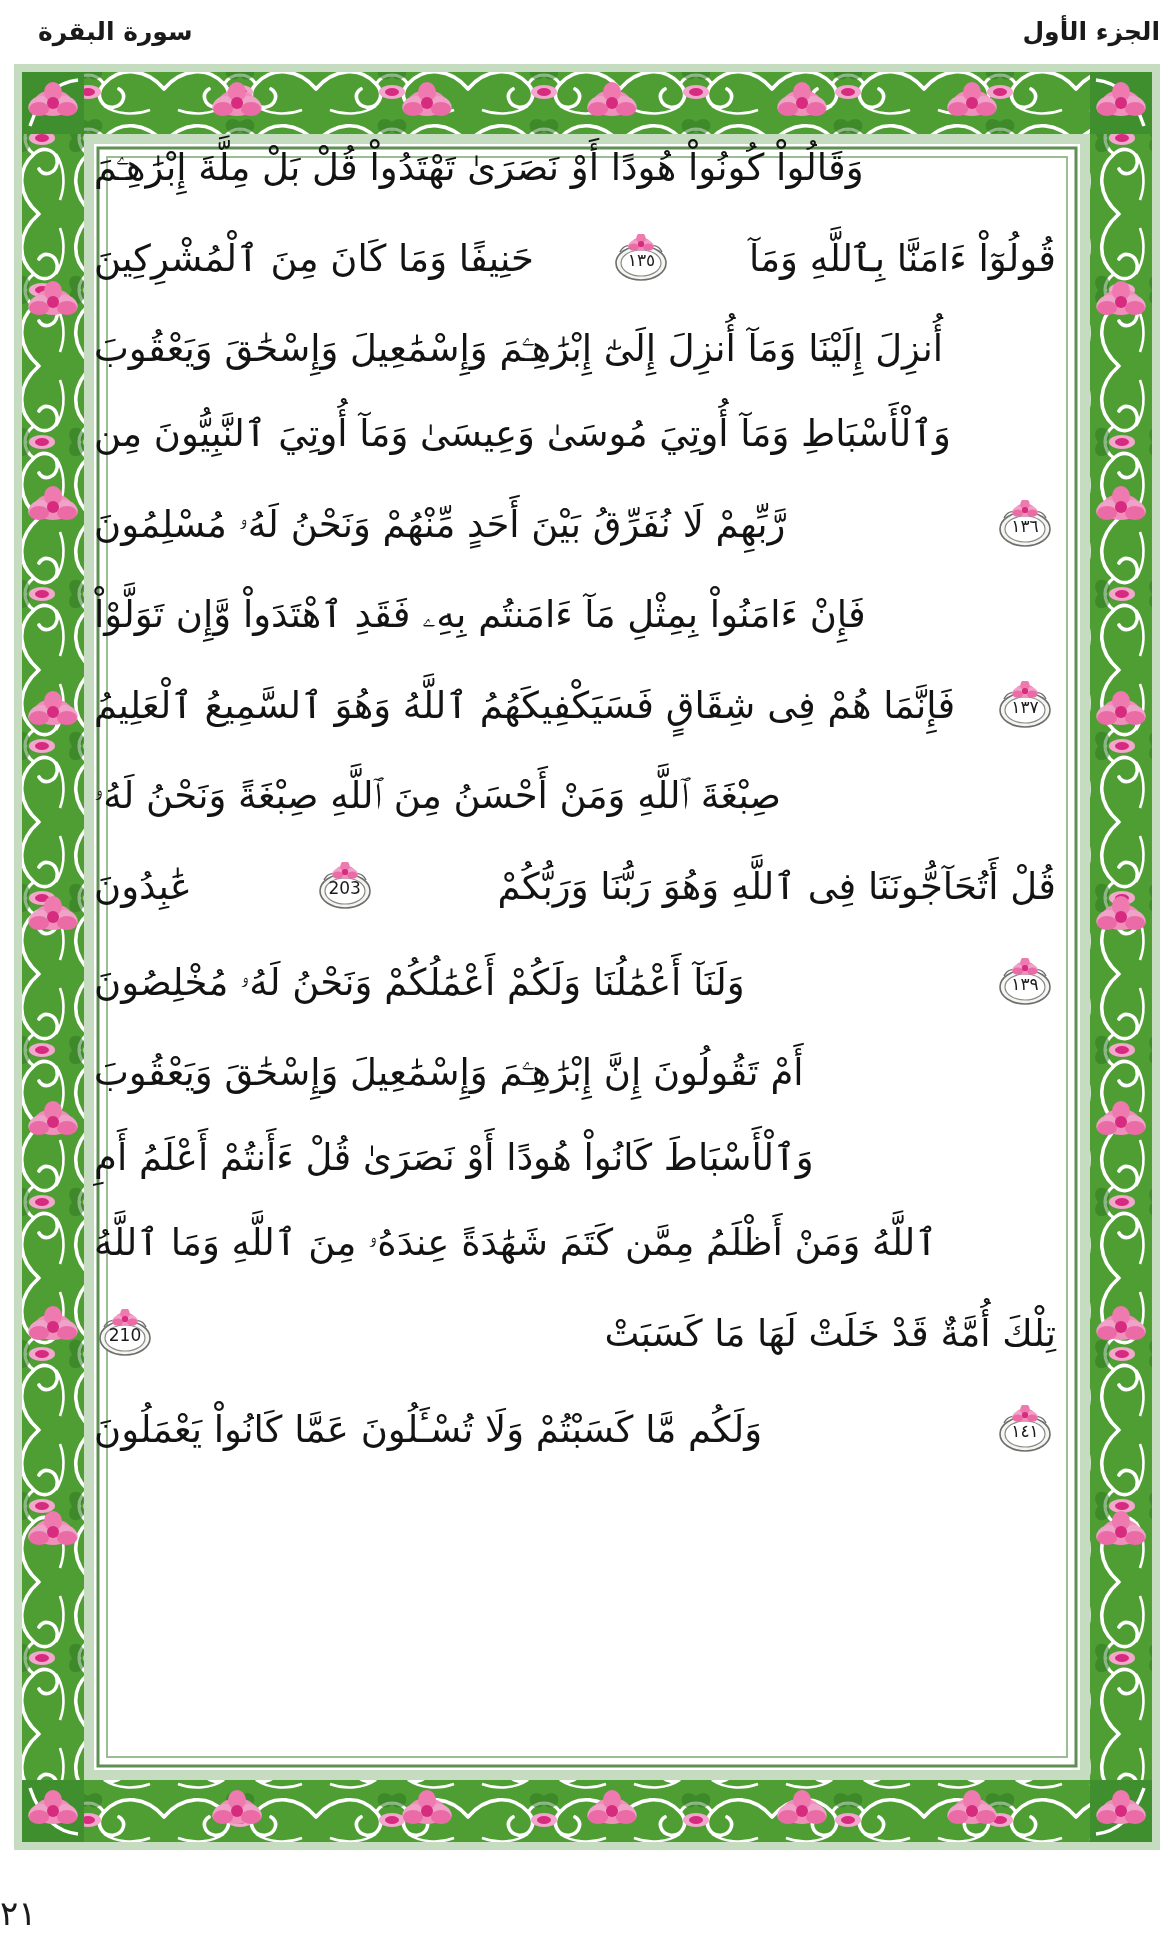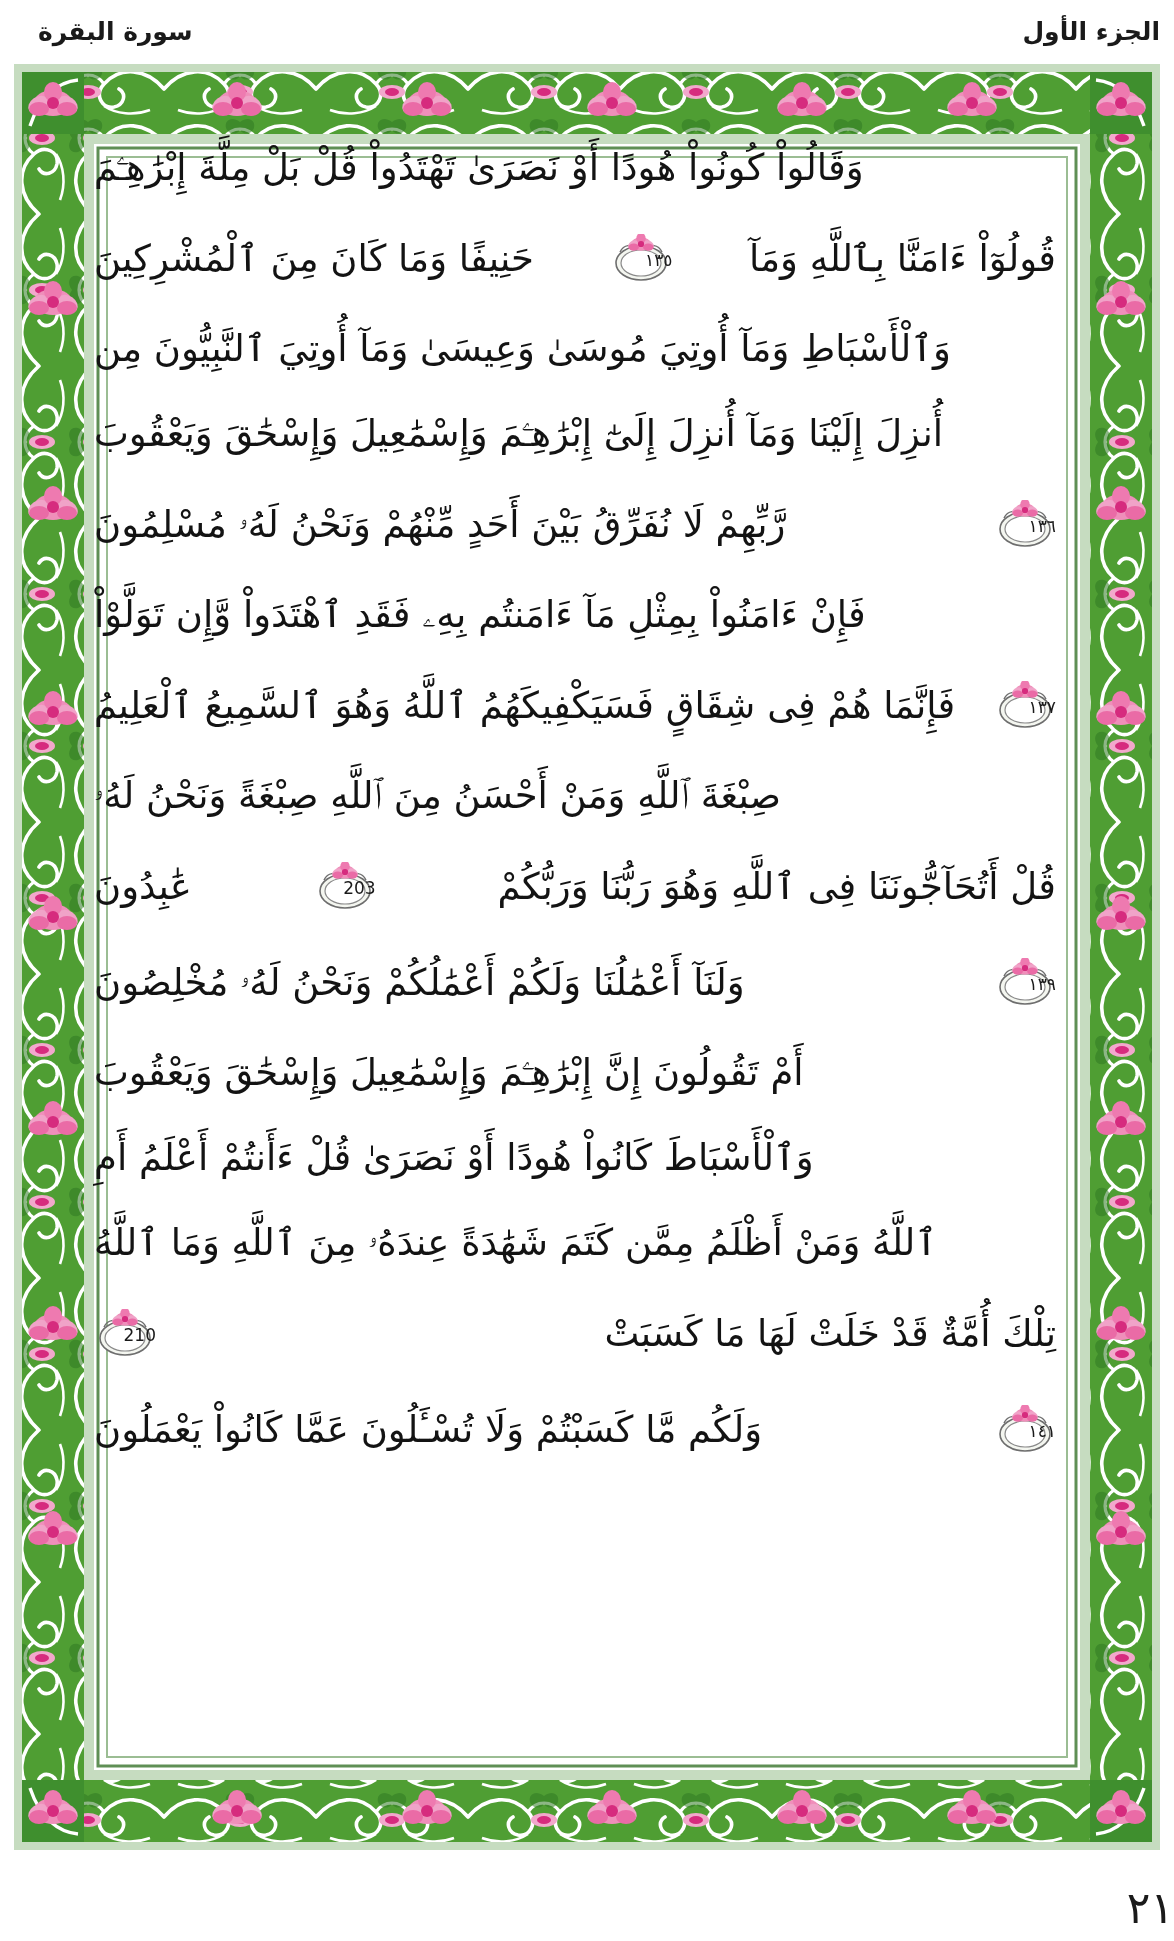--- a/index.html
+++ b/index.html
@@ -93,21 +93,21 @@
     gap: 4px;
     width: 100%;
     justify-content: space-between;
   }
 
   
   .ayah-marker {
     position: relative;
     display: inline-flex;
     align-items: center;
-    justify-content: flex-start;
+    justify-content: center;
     width: 62px;
     height: 48px;
     flex: 0 0 auto;
     vertical-align: middle;
   }
   .ayah-marker svg {
     position: absolute;
     top: 0; left: 0;
     width: 62px;
     height: 48px;
@@ -121,23 +121,23 @@
     letter-spacing: 0px;
     margin-top: 5px;
   }
 
   
   .page-number {
     position: absolute;
     bottom: 8px;
     left: 0;
     width: 1174px;
-    text-align: right;
+    text-align: left;
     font-family: "DejaVu Sans", "Liberation Sans", sans-serif;
-    font-size: 44px;
+    font-size: 34px;
     color: #1a1a1a;
   }
 </style>
 </head>
 <body>
 
 <div class="page-header">
   <div class="header-text">سورة البقرة</div>
   <div class="header-text">الجزء الأول</div>
 </div>
@@ -264,28 +264,28 @@
               <use href="#lotus"></use>
             </g>
         </svg>
         <span class="num">١٣٥</span>
       </span>
       <span class="seg">حَنِيفًا وَمَا كَانَ مِنَ ٱلْمُشْرِكِينَ</span>
     </div>
   </div>
 
   <div class="ayah-line">
+    <span class="seg">أُنزِلَ إِلَيْنَا وَمَآ أُنزِلَ إِلَىٰٓ إِبْرَٰهِـۧمَ وَإِسْمَٰعِيلَ وَإِسْحَٰقَ وَيَعْقُوبَ</span>
+  </div>
+
+  <div class="ayah-line">
     <span class="seg">وَٱلْأَسْبَاطِ وَمَآ أُوتِيَ مُوسَىٰ وَعِيسَىٰ وَمَآ أُوتِيَ ٱلنَّبِيُّونَ مِن</span>
   </div>
 
   <div class="ayah-line">
-    <span class="seg">أُنزِلَ إِلَيْنَا وَمَآ أُنزِلَ إِلَىٰٓ إِبْرَٰهِـۧمَ وَإِسْمَٰعِيلَ وَإِسْحَٰقَ وَيَعْقُوبَ</span>
-  </div>
-
-  <div class="ayah-line">
     <div class="line-inner">
       <span class="ayah-marker">
         <svg viewBox="0 0 62 48">
           <ellipse cx="31" cy="29" rx="25" ry="17" fill="#f4f6f0" stroke="#6e6e6e" stroke-width="1.6"></ellipse>
           <ellipse cx="31" cy="29" rx="20" ry="13" fill="#ffffff" stroke="#8a8a8a" stroke-width="1.2"></ellipse>
           <path d="M10,18 C14,10 22,10 26,15 C28,12 34,12 36,15 C40,10 48,10 52,18" fill="none" stroke="#6e6e6e" stroke-width="1.5"></path>
           <g transform="translate(31,10) scale(0.52)">
               <use href="#lotus"></use>
             </g>
         </svg>

